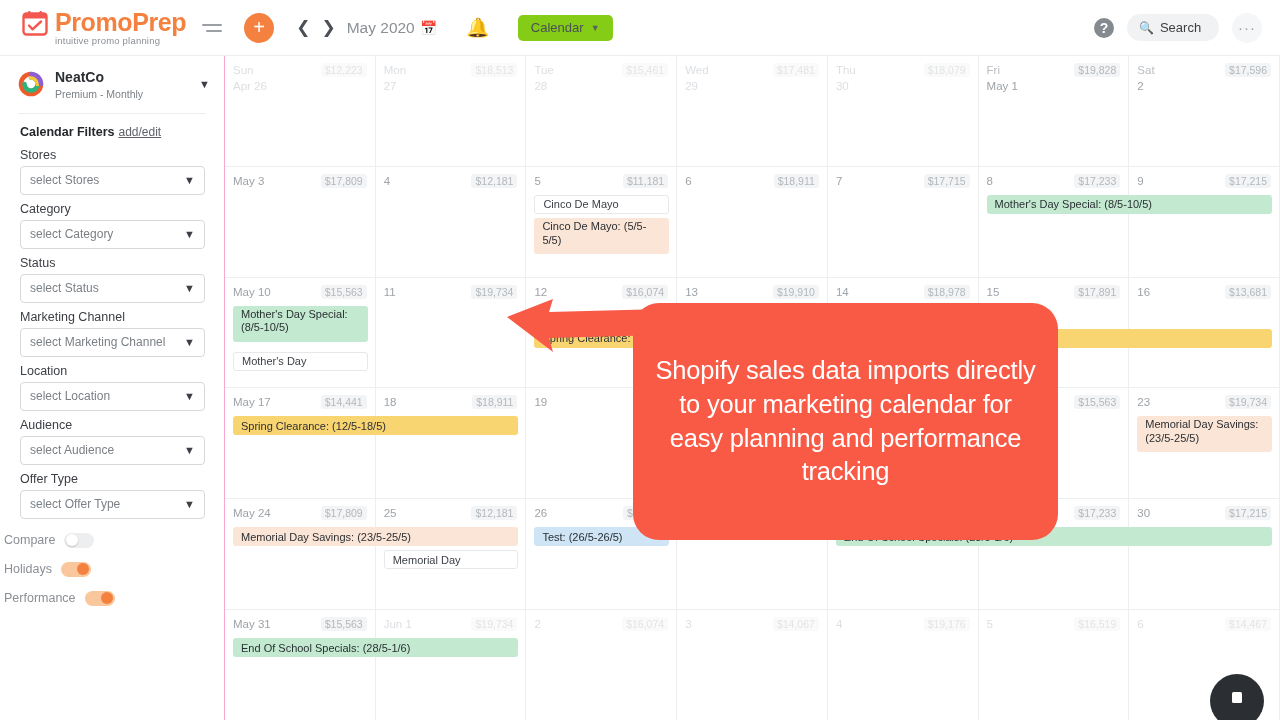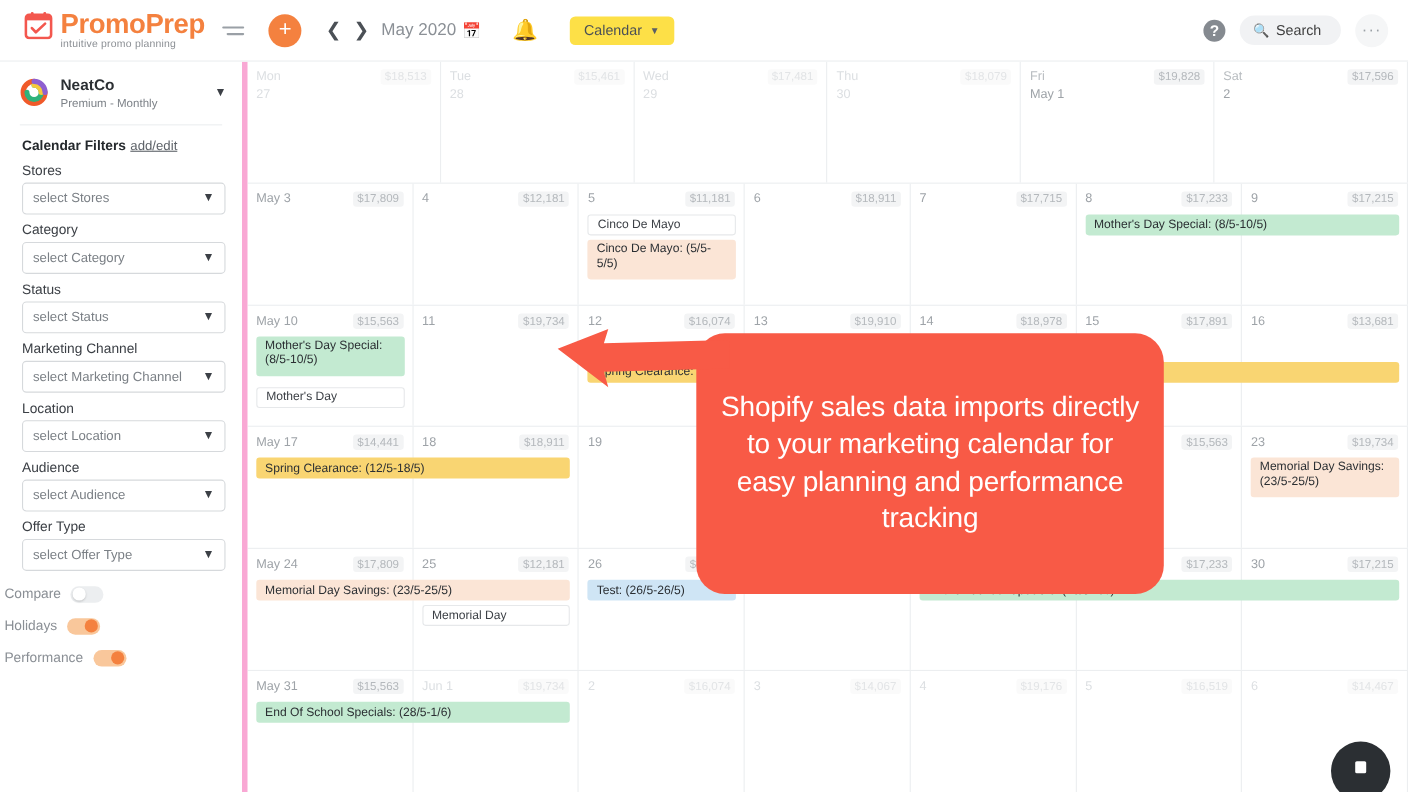--- a/index.html
+++ b/index.html
@@ -36,21 +36,21 @@
     padding-bottom: 2px;
   }
 
   .nav-arrows { margin-left: 22px; display: flex; align-items: center; gap: 11px; }
   .nav-arrows .arrow { font-size: 17px; color: #4b5056; cursor: pointer; font-weight: 300; }
   .month-label { margin-left: 11px; font-size: 15.5px; color: #8b9096; }
   .cal-ico { margin-left: 6px; font-size: 14px; color: #6f747a; cursor: pointer; }
   .bell { margin-left: 28px; font-size: 19px; color: #6f747a; cursor: pointer; }
 
   .view-select {
-    margin-left: 28px; background: #fde047; border: none; border-radius: 5px;
+    margin-left: 28px; background: #84cc16; border: none; border-radius: 5px;
     height: 26px; padding: 0 13px; color: #4b5056; font-size: 13px; cursor: pointer;
     display: flex; align-items: center; gap: 7px;
     font-family: "Liberation Sans", sans-serif;
   }
   .view-select .cv { font-size: 9px; color: #5a5f65; }
 
   .top-right { margin-left: auto; display: flex; align-items: center; padding-right: 18px; gap: 13px; }
   .help-ico {
     width: 20px; height: 20px; border-radius: 50%; background: #858a90; color: #fff;
     font-size: 14px; font-weight: bold; display: flex; align-items: center;
@@ -64,21 +64,21 @@
   .search-pill .stext { font-size: 13px; color: #404040; }
   .dots-btn {
     width: 30px; height: 30px; border-radius: 50%; background: #f5f6f7; color: #9aa0a6;
     display: flex; align-items: center; justify-content: center; font-size: 15px;
     cursor: pointer; letter-spacing: 1px;
   }
 
   
   .sidebar {
     position: absolute; top: 56px; left: 0; width: 225px; height: 664px;
-    background: #fff; border-right: 5px solid #f9a8d4; z-index: 20;
+    background: #fff; border-right: 1px solid #f9a8d4; z-index: 20;
   }
   .acct { display: flex; align-items: center; padding: 13px 14px 13px 18px; }
   .acct-logo { width: 26px; height: 26px; margin-right: 11px; flex: none; }
   .acct-name { font-size: 14px; font-weight: bold; color: #2b2f33; line-height: 1.2; }
   .acct-plan { font-size: 10.5px; color: #7d8288; margin-top: 2px; }
   .acct-chev { margin-left: auto; font-size: 11px; color: #3c4046; cursor: pointer; }
   .acct-sep { height: 1px; background: #eceef0; margin: 0 18px; }
 
   .filters { padding: 11px 20px 0 20px; }
   .filters-head { font-size: 12.5px; font-weight: bold; color: #24282c; margin-bottom: 9px; }
@@ -289,20 +289,29 @@
           </span>
       </div>
     </div>
   </div>
 
   <div class="cal" id="calendar-grid">
       <div class="week">
         <div class="day out hdr">
           <div class="dhead">
             <div>
+              <div class="dow">Sun</div>
+              <div class="dnum">Apr 26</div>
+            </div>
+            <div class="rev">$12,223</div>
+          </div>
+        </div>
+        <div class="day out hdr">
+          <div class="dhead">
+            <div>
               <div class="dow">Mon</div>
               <div class="dnum">27</div>
             </div>
             <div class="rev">$18,513</div>
           </div>
         </div>
         <div class="day out hdr">
           <div class="dhead">
             <div>
               <div class="dow">Tue</div>

